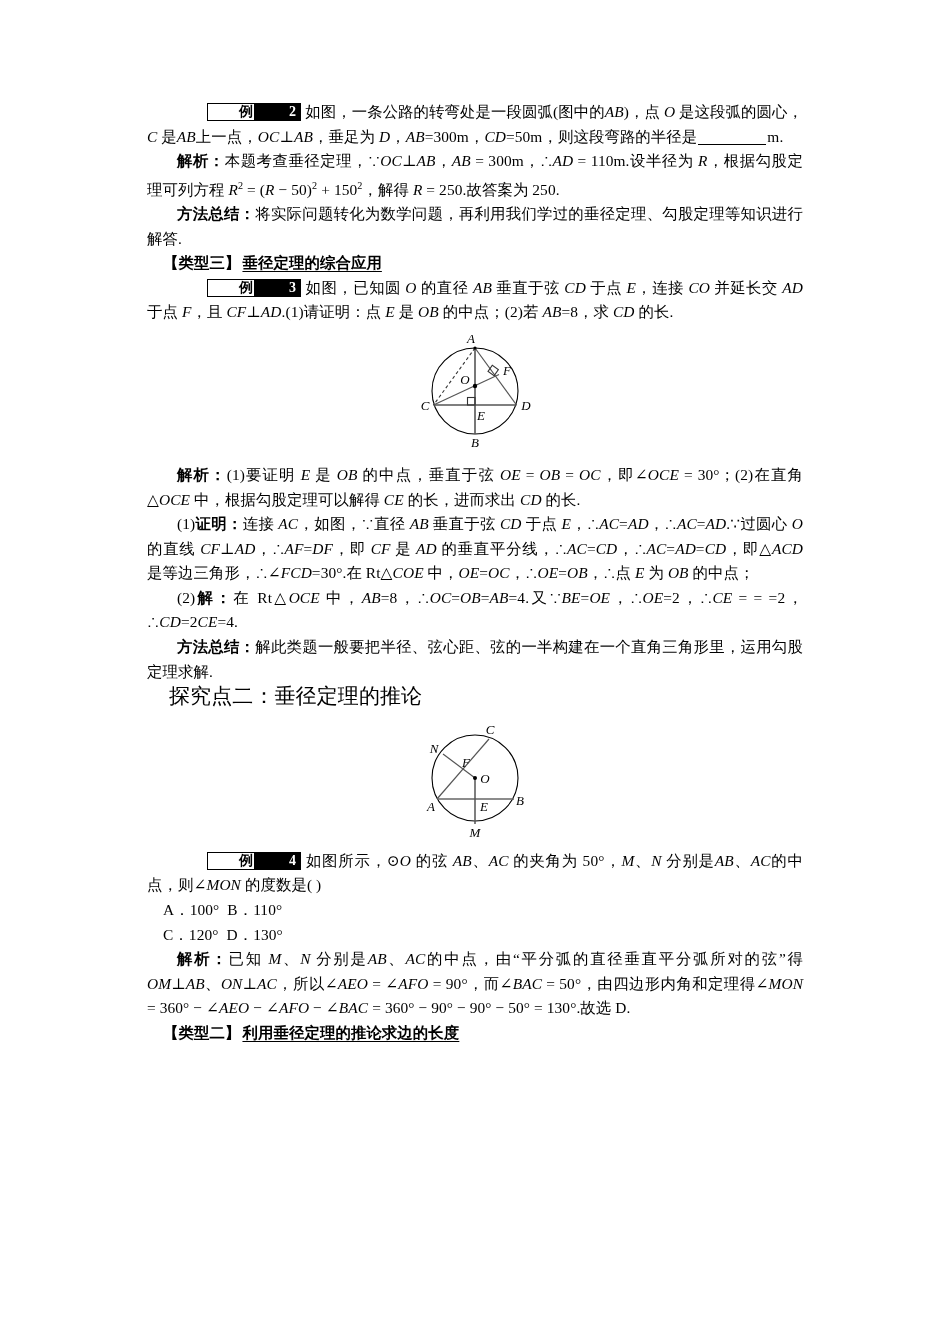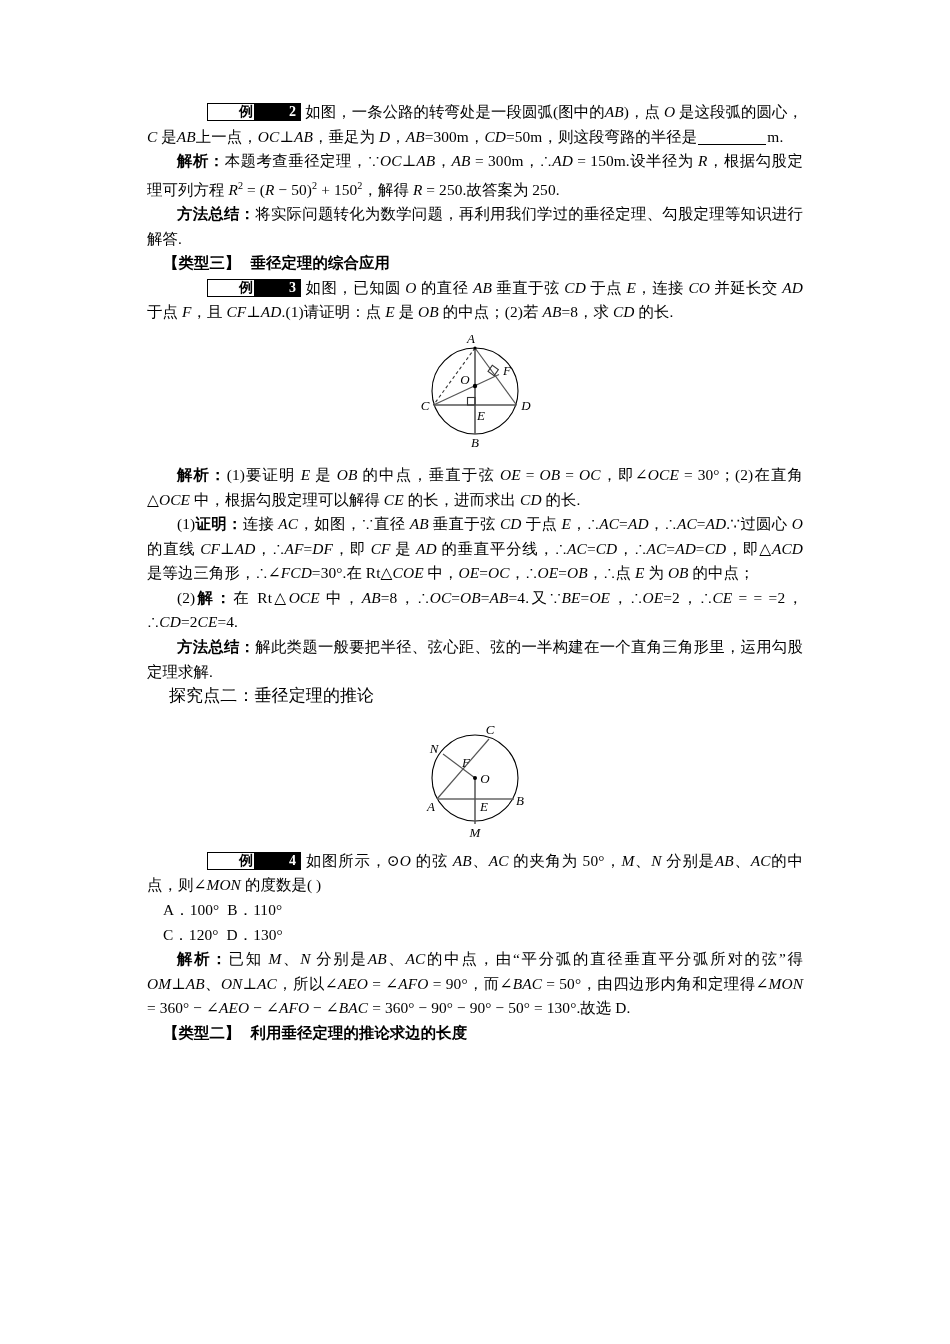--- a/index.html
+++ b/index.html
@@ -80,27 +80,28 @@
   
   .type-head {
     font-size: 15.4px;
     line-height: 24.6px;
     font-weight: bold;
     text-indent: 16px;
     margin: 0;
   }
   .type-head .tag { font-weight: bold; }
   .type-head .title-ul {
+    text-decoration: underline;
     text-underline-offset: 3px;
-    margin-left: 10px;
+    margin-left: 2px;
     font-weight: bold;
   }
 
   .probe-head {
-    font-size: 17px;
+    font-size: 21px;
     line-height: 24.6px;
     text-indent: 22px;
     margin: 0;
   }
 
   
   .blankline {
     display: inline-block;
     width: 68px;
     border-bottom: 1.2px solid #000;
@@ -128,21 +129,21 @@
   .opsym { font-style: normal; }
 </style>
 </head>
 <body>
 
 <div class="page">
 <div class="content">
 
   <p class="indent2"><span class="ex-badge"><span class="ex-word">例</span><span class="ex-num">2</span></span>&nbsp;<span>如图，一条公路的转弯处是一段圆弧(图中的</span><i>AB</i><span>)，点 </span><i>O</i><span> 是这段弧的圆心，</span><i>C</i><span> 是</span><i>AB</i><span>上一点，</span><i>OC</i><span class="opsym">⊥</span><i>AB</i><span>，垂足为 </span><i>D</i><span>，</span><i>AB</i><span>=300m，</span><i>CD</i><span>=50m，则这段弯路的半径是</span><span class="blankline"></span><span>m.</span></p>
 
-  <p class="indent2"><span class="lead">解析：</span><span>本题考查垂径定理，∵</span><i>OC</i><span class="opsym">⊥</span><i>AB</i><span>，</span><i>AB</i><span> = 300m，∴</span><i>AD</i><span> = 150m.设半径为 </span><i>R</i><span>，根据勾股定理可列方程 </span><i>R</i><sup>2</sup><span> = (</span><i>R</i><span> − 50)</span><sup>2</sup><span> + 150</span><sup>2</sup><span>，解得 </span><i>R</i><span> = 250.故答案为 250.</span></p>
+  <p class="indent2"><span class="lead">解析：</span><span>本题考查垂径定理，∵</span><i>OC</i><span class="opsym">⊥</span><i>AB</i><span>，</span><i>AB</i><span> = 300m，∴</span><i>AD</i><span> = 110m.设半径为 </span><i>R</i><span>，根据勾股定理可列方程 </span><i>R</i><sup>2</sup><span> = (</span><i>R</i><span> − 50)</span><sup>2</sup><span> + 150</span><sup>2</sup><span>，解得 </span><i>R</i><span> = 250.故答案为 250.</span></p>
 
   <p class="indent2"><span class="lead">方法总结：</span><span>将实际问题转化为数学问题，再利用我们学过的垂径定理、勾股定理等知识进行解答.</span></p>
 
   <p class="type-head"><span class="tag">【类型三】</span><span class="title-ul">垂径定理的综合应用</span></p>
 
   <p class="indent2"><span class="ex-badge"><span class="ex-word">例</span><span class="ex-num">3</span></span>&nbsp;<span>如图，已知圆 </span><i>O</i><span> 的直径 </span><i>AB</i><span> 垂直于弦 </span><i>CD</i><span> 于点 </span><i>E</i><span>，连接 </span><i>CO</i><span> 并延长交 </span><i>AD</i><span> 于点 </span><i>F</i><span>，且 </span><i>CF</i><span class="opsym">⊥</span><i>AD</i><span>.(1)请证明：点 </span><i>E</i><span> 是 </span><i>OB</i><span> 的中点；(2)若 </span><i>AB</i><span>=8，求 </span><i>CD</i><span> 的长.</span></p>
 
   <div class="figure-wrap fig1">
     <svg width="172" height="116" viewBox="0 0 172 116">
 

